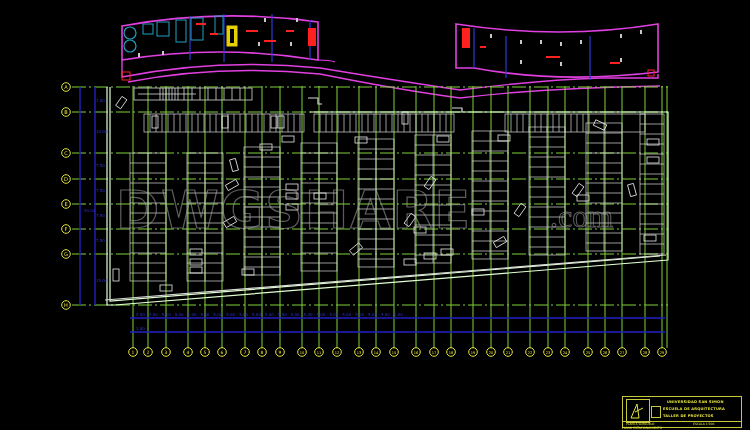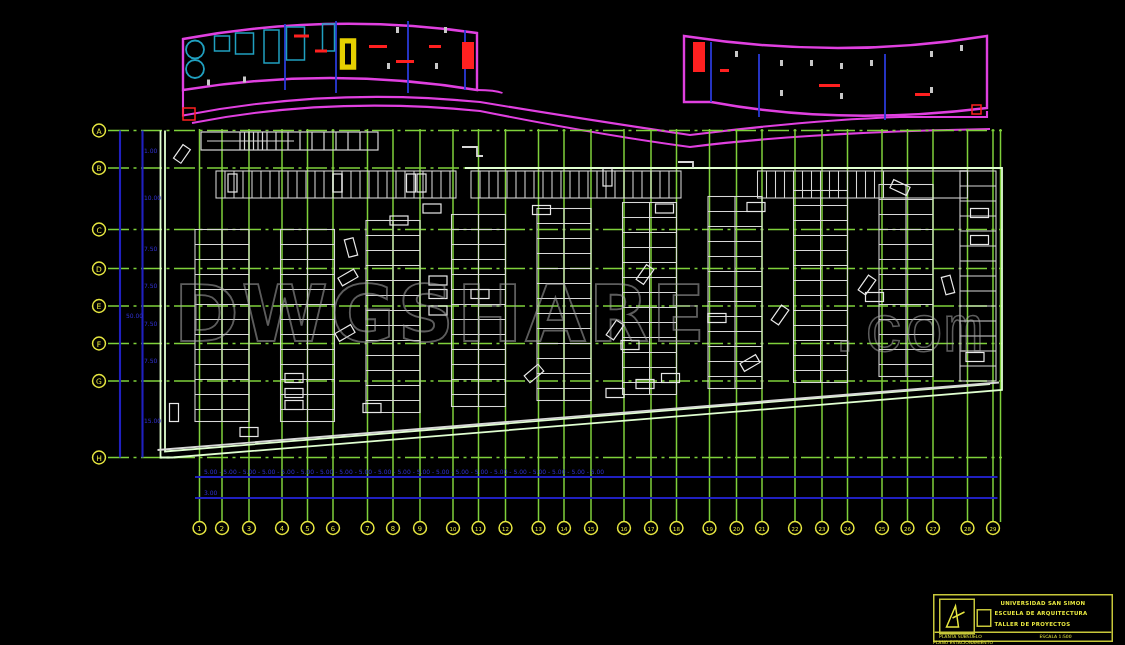--- a/index.html
+++ b/index.html
@@ -1,20 +1,20 @@
 <!DOCTYPE html>
 <html><head>
 <meta charset="utf-8">
 <style>
   html,body{margin:0;padding:0;background:#000;}
   body{width:750px;height:430px;overflow:hidden;position:relative;font-family:"DejaVu Sans",sans-serif;}
   #canvas{position:absolute;left:0;top:0;width:750px;height:430px;}
   .wm{position:absolute;left:95px;top:170px;width:520px;height:80px;pointer-events:none;}
   .wm-main{font-family:"DejaVu Sans",sans-serif;font-weight:bold;font-size:52px;letter-spacing:2px;color:transparent;-webkit-text-stroke:1.2px rgba(170,170,170,0.55);line-height:80px;position:absolute;left:0;top:0;padding-left:21px;}
-  .wm-dom{font-family:Liberation Mono, monospace;font-size:44px;color:transparent;-webkit-text-stroke:1px rgba(170,170,170,0.55);position:absolute;left:455px;top:28px;}
+  .wm-dom{font-family:Liberation Serif, serif;font-size:32px;color:transparent;-webkit-text-stroke:1px rgba(170,170,170,0.55);position:absolute;left:455px;top:28px;}
   .tb{position:absolute;left:622px;top:396px;width:118px;height:30px;border:1px solid #c7c73a;background:#000;}
   .tb-logo{position:absolute;left:3px;top:2px;width:22px;height:22px;border:1px solid #c7c73a;}
   .tb-l1,.tb-l2,.tb-l3{position:absolute;left:40px;font-size:3.6px;color:#e6e640;font-weight:bold;white-space:nowrap;letter-spacing:.2px;}
   .tb-l1{top:3px;left:44px;}
   .tb-l2{top:10px;}
   .tb-l3{top:17px;}
   .tb-row{position:absolute;left:0;top:24px;width:118px;height:5px;border-top:1px solid #c7c73a;}
   .tb-c1,.tb-c2{position:absolute;top:0;font-size:3px;color:#e6e640;}
   .tb-c1{left:3px;}
   .tb-c2{left:70px;}

